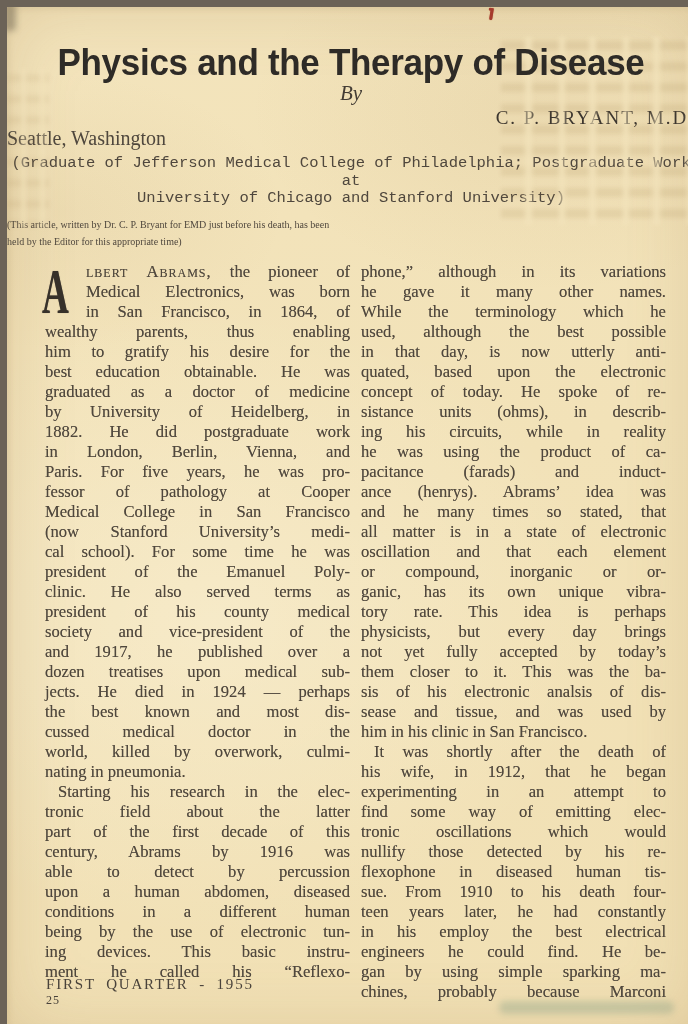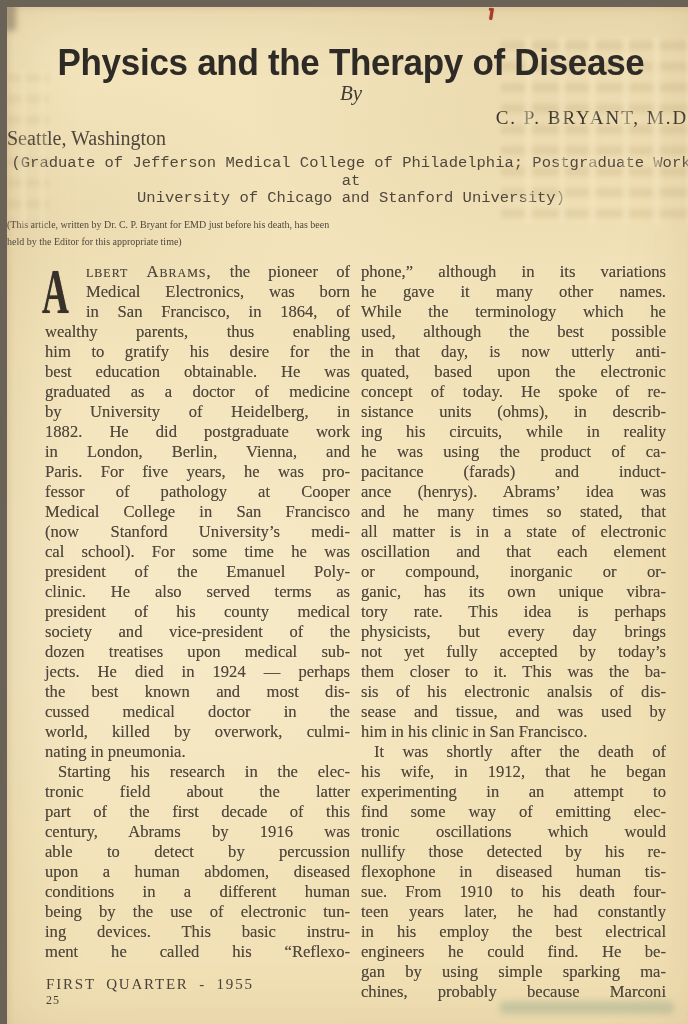--- a/index.html
+++ b/index.html
@@ -142,20 +142,21 @@
           <div class="bline">in London, Berlin, Vienna, and</div>
           <div class="bline">Paris. For five years, he was pro-</div>
           <div class="bline">fessor of pathology at Cooper</div>
           <div class="bline">Medical College in San Francisco</div>
           <div class="bline">(now Stanford University’s medi-</div>
           <div class="bline">cal school). For some time he was</div>
           <div class="bline">president of the Emanuel Poly-</div>
           <div class="bline">clinic. He also served terms as</div>
           <div class="bline">president of his county medical</div>
           <div class="bline">society and vice-president of the</div>
+          <div class="bline">and 1917, he published over a</div>
           <div class="bline">dozen treatises upon medical sub-</div>
           <div class="bline">jects. He died in 1924 — perhaps</div>
           <div class="bline">the best known and most dis-</div>
           <div class="bline">cussed medical doctor in the</div>
           <div class="bline">world, killed by overwork, culmi-</div>
           <div class="bline endline">nating in pneumonia.</div>
         </div>
         <div class="para">
           <div class="bline indent">Starting his research in the elec-</div>
           <div class="bline">tronic field about the latter</div>

